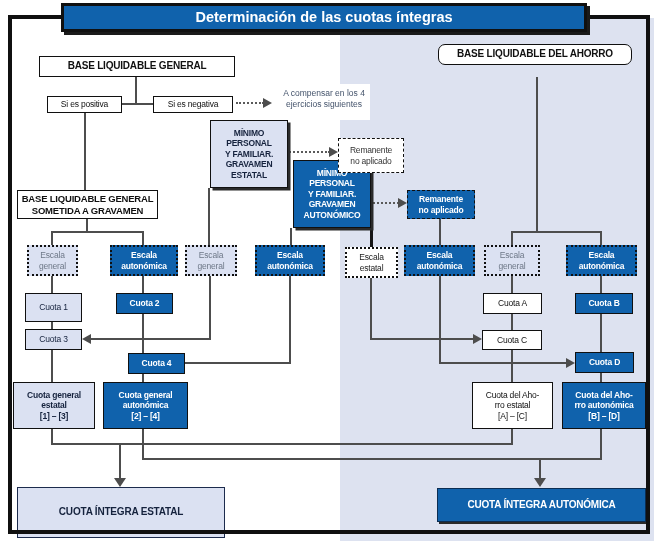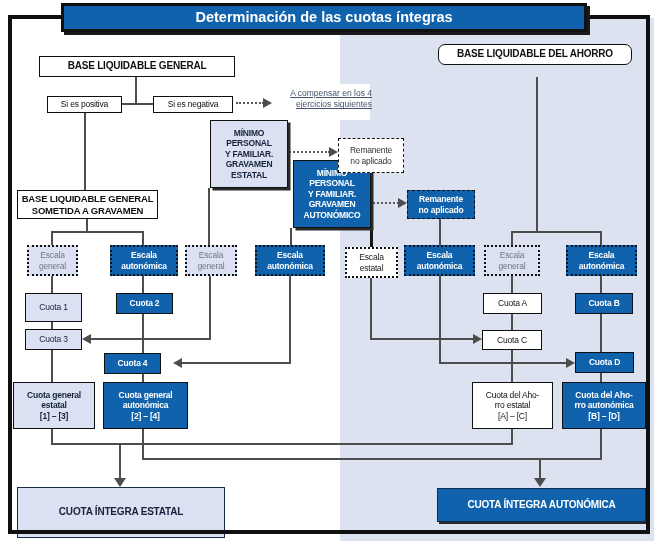--- a/index.html
+++ b/index.html
@@ -96,21 +96,21 @@
   <div class="arr arr-right" style="left:329px;top:147px;"></div>
   <div class="dotline" style="left:334px;top:202px;width:65px;"></div>
   <div class="arr arr-right" style="left:398px;top:198px;"></div>
 
   <div class="box white bold" style="left:39px;top:56px;width:196px;height:21px;font-size:10px;">BASE LIQUIDABLE GENERAL</div>
   <div class="box white bold" style="left:438px;top:44px;width:194px;height:21px;font-size:10px;border-radius:7px;">BASE LIQUIDABLE DEL AHORRO</div>
 
   <div class="box white" style="left:47px;top:96px;width:75px;height:17px;font-size:8.5px;border-width:1px;">Si es positiva</div>
   <div class="box white" style="left:153px;top:96px;width:80px;height:17px;font-size:8.5px;border-width:1px;">Si es negativa</div>
 
-  <div class="txt" style="left:276px;top:88px;width:96px;font-size:8.5px;color:var(--steel);text-align:right;line-height:1.35;text-decoration:underline;">A compensar en los 4
+  <div class="txt" style="left:276px;top:88px;width:96px;font-size:8.5px;color:var(--steel);text-align:center;line-height:1.35;">A compensar en los 4
 ejercicios siguientes</div>
 
 
   <div class="box lightb bold sh" style="left:170px;top:120px;width:78px;height:68px;font-size:8.5px;border-width:1.5px;color:var(--navy);">MÍNIMO
 PERSONAL
 Y FAMILIAR.
 GRAVAMEN
 ESTATAL</div>
   <div class="box blueb bold sh" style="left:253px;top:160px;width:78px;height:68px;font-size:8.5px;border-width:1.5px;">MÍNIMO
 PERSONAL
@@ -142,21 +142,21 @@
 general</div>
   <div class="box dotted bold" style="left:566px;top:245px;width:71px;height:31px;font-size:8.5px;background:var(--accent);color:#fff;">Escala
 autonómica</div>
 
   <div class="box lightb" style="left:25px;top:293px;width:57px;height:29px;font-size:8.5px;">Cuota 1</div>
   <div class="box blueb bold" style="left:116px;top:293px;width:57px;height:21px;font-size:8.5px;">Cuota 2</div>
   <div class="box white" style="left:483px;top:293px;width:59px;height:21px;font-size:8.5px;border-width:1px;">Cuota A</div>
   <div class="box blueb bold" style="left:575px;top:293px;width:58px;height:21px;font-size:8.5px;">Cuota B</div>
   <div class="box lightb" style="left:25px;top:329px;width:57px;height:21px;font-size:8.5px;">Cuota 3</div>
   <div class="box white" style="left:482px;top:330px;width:60px;height:20px;font-size:8.5px;border-width:1px;">Cuota C</div>
-  <div class="box blueb bold" style="left:104px;top:353px;width:57px;height:21px;font-size:8.5px;">Cuota 4</div>
+  <div class="box blueb bold" style="left:128px;top:353px;width:57px;height:21px;font-size:8.5px;">Cuota 4</div>
   <div class="box blueb bold" style="left:575px;top:352px;width:59px;height:21px;font-size:8.5px;">Cuota D</div>
 
   <div class="box lightb bold" style="left:13px;top:382px;width:82px;height:47px;font-size:8.5px;">Cuota general
 estatal
 [1] – [3]</div>
   <div class="box blueb bold" style="left:103px;top:382px;width:85px;height:47px;font-size:8.5px;border-width:1.5px;">Cuota general
 autonómica
 [2] – [4]</div>
   <div class="box white" style="left:472px;top:382px;width:81px;height:47px;font-size:8.5px;border-width:1px;">Cuota del Aho-
 rro estatal

